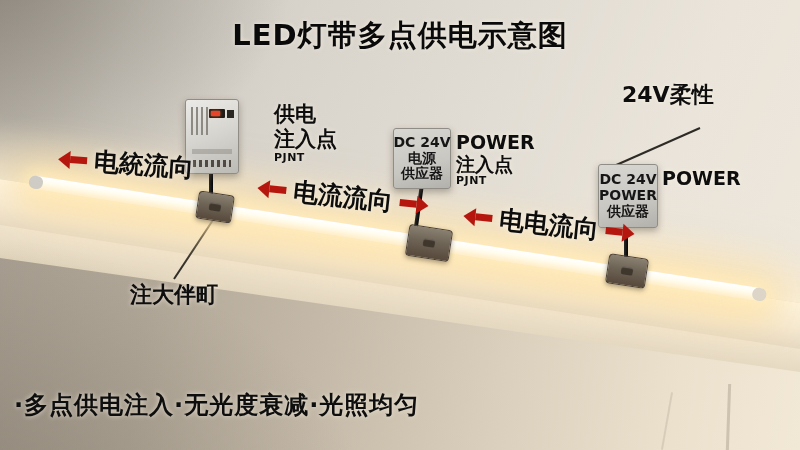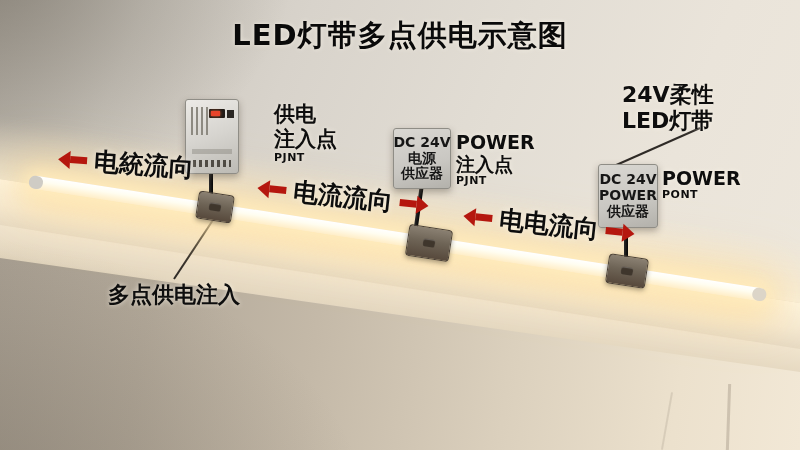--- a/index.html
+++ b/index.html
@@ -137,41 +137,40 @@
     <div class="psu-line">电源</div>
     <div class="psu-line">供应器</div>
   </div>
   <div class="psu psu-txt psu-right">
     <div class="psu-line">DC 24V</div>
     <div class="psu-line">POWER</div>
     <div class="psu-line">供应器</div>
   </div>
 
   <div class="lab title">LED灯带多点供电示意图</div>
+  <div class="lab footer">·多点供电注入·无光度衰减·光照均匀</div>
 
   <div class="lab lab-psuleft">
     <div>供电</div>
     <div>注入点</div>
     <div class="sub">PJNT</div>
   </div>
   <div class="lab lab-mid">
     <div>POWER</div>
     <div>注入点</div>
     <div class="sub">PJNT</div>
   </div>
   <div class="lab lab-right">
     <div>POWER</div>
-    <div class="sub">PONT</div>
   </div>
   <div class="lab lab-strip">
     <div>24V柔性</div>
-    <div>LED灯带</div>
   </div>
   <div class="lab lab-cove">
-    <div>多点供电注入</div>
+    <div>注大伴町</div>
   </div>
 
   <div class="flow f1">
     <span class="arr">
         <i class="tri tri-l"></i>
         <i class="shaft"></i>
       </span>
     <span>电統流向</span>
   </div>
   <div class="flow f2">

